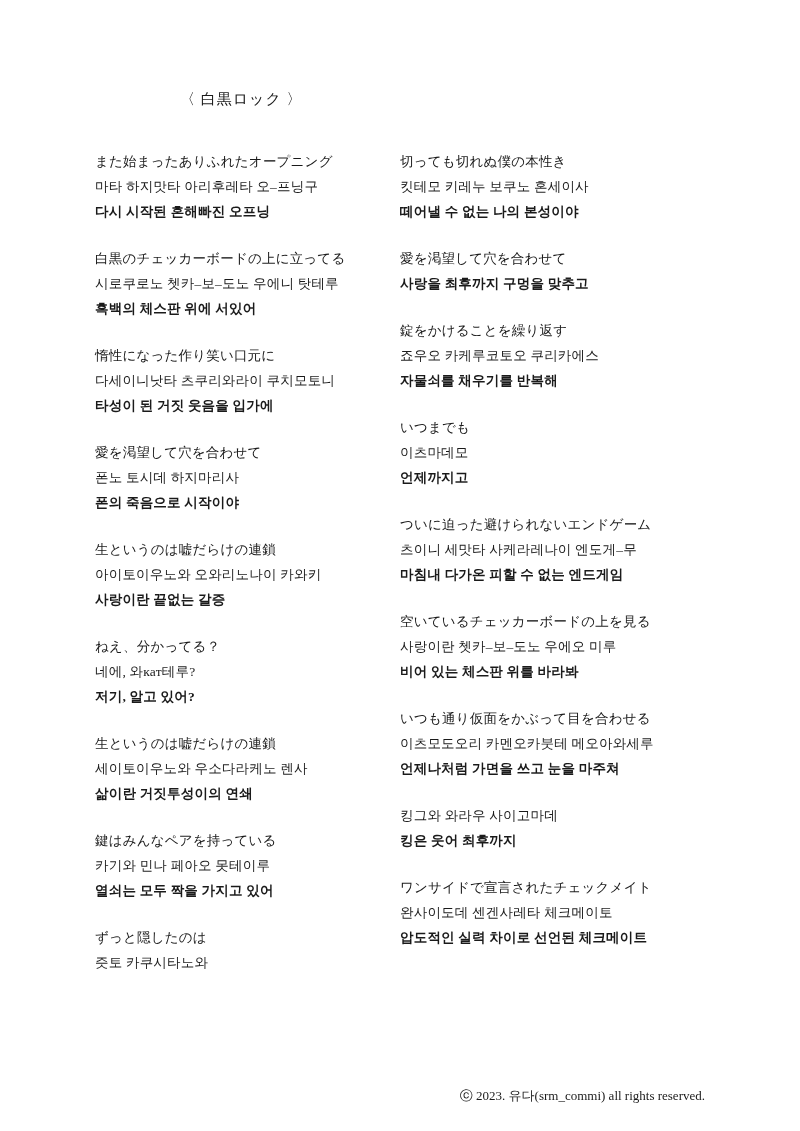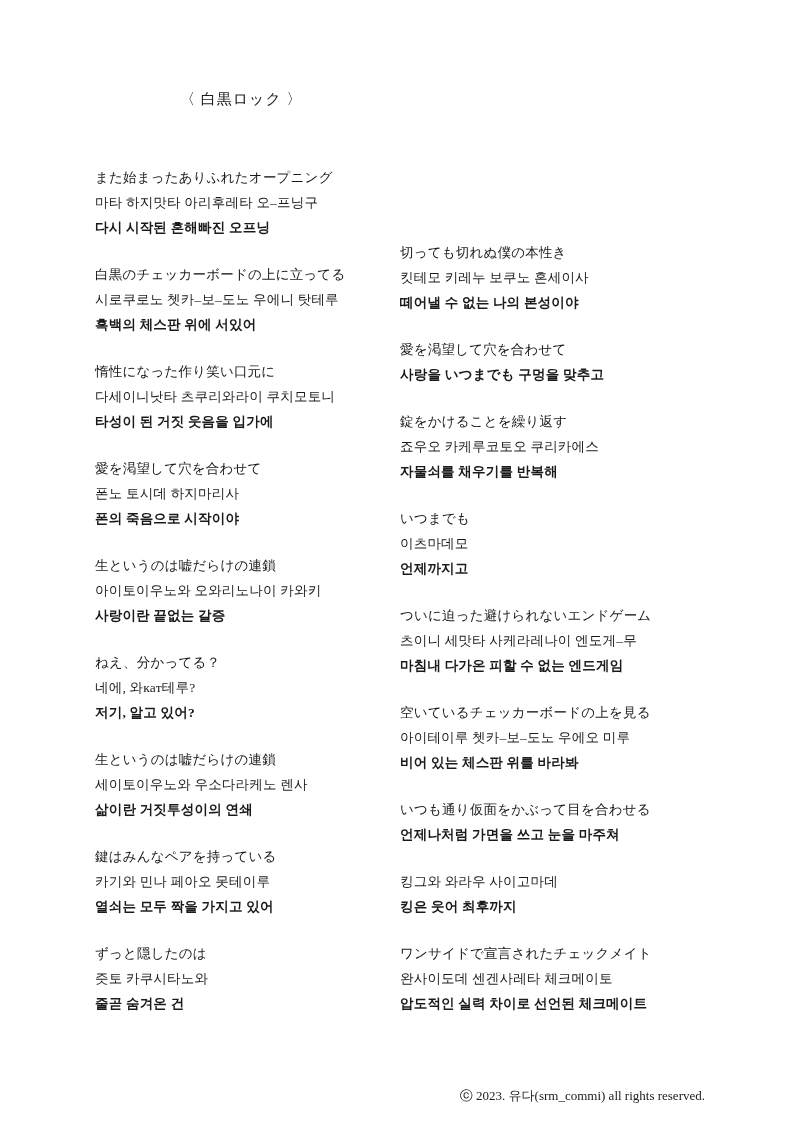--- a/index.html
+++ b/index.html
@@ -19,27 +19,27 @@
     position: relative;
     width: 800px;
     height: 1131px;
     box-sizing: border-box;
     padding: 90px 95px 40px 95px;
   }
   .title {
     font-size: 15px;
     letter-spacing: 1px;
     margin-left: 85px;
-    margin-bottom: 56px;
+    margin-bottom: 40px;
     white-space: nowrap;
   }
   .columns {
     display: flex;
     flex-direction: row;
-    align-items: flex-end;
+    align-items: flex-start;
     gap: 0px;
   }
   .col {
     width: 305px;
     flex: 0 0 305px;
   }
   .col.right {
     width: 310px;
     flex: 0 0 310px;
   }
@@ -115,56 +115,56 @@
         <div class="line kr-trans">삶이란 거짓투성이의 연쇄</div>
       </div>
       <div class="stanza">
         <div class="line jp">鍵はみんなペアを持っている</div>
         <div class="line kr-rom">카기와 민나 페아오 못테이루</div>
         <div class="line kr-trans">열쇠는 모두 짝을 가지고 있어</div>
       </div>
       <div class="stanza">
         <div class="line jp">ずっと隠したのは</div>
         <div class="line kr-rom">즛토 카쿠시타노와</div>
-        <div class="line kr-trans">줄곧 숨겨온 건</div>
       </div>
     </div>
 
     <div class="col right">
       <div class="stanza">
         <div class="line jp">切っても切れぬ僕の本性き</div>
         <div class="line kr-rom">킷테모 키레누 보쿠노 혼세이사</div>
         <div class="line kr-trans">떼어낼 수 없는 나의 본성이야</div>
       </div>
       <div class="stanza">
         <div class="line jp">愛を渇望して穴を合わせて</div>
-        <div class="line kr-trans">사랑을 いつまでも 구멍을 맞추고</div>
+        <div class="line kr-trans">사랑을 최후까지 구멍을 맞추고</div>
       </div>
       <div class="stanza">
         <div class="line jp">錠をかけることを繰り返す</div>
         <div class="line kr-rom">죠우오 카케루코토오 쿠리카에스</div>
         <div class="line kr-trans">자물쇠를 채우기를 반복해</div>
       </div>
       <div class="stanza">
         <div class="line jp">いつまでも</div>
         <div class="line kr-rom">이츠마데모</div>
         <div class="line kr-trans">언제까지고</div>
       </div>
       <div class="stanza">
         <div class="line jp">ついに迫った避けられないエンドゲーム</div>
         <div class="line kr-rom">츠이니 세맛타 사케라레나이 엔도게–무</div>
         <div class="line kr-trans">마침내 다가온 피할 수 없는 엔드게임</div>
       </div>
       <div class="stanza">
         <div class="line jp">空いているチェッカーボードの上を見る</div>
-        <div class="line kr-rom">아이테이루 쳇카–보–도노 우에오 미루</div>
+        <div class="line kr-rom">사랑이란 쳇카–보–도노 우에오 미루</div>
         <div class="line kr-trans">비어 있는 체스판 위를 바라봐</div>
       </div>
       <div class="stanza">
         <div class="line jp">いつも通り仮面をかぶって目を合わせる</div>
+        <div class="line kr-rom">이츠모도오리 카멘오카붓테 메오아와세루</div>
         <div class="line kr-trans">언제나처럼 가면을 쓰고 눈을 마주쳐</div>
       </div>
       <div class="stanza">
         <div class="line kr-rom">킹그와 와라우 사이고마데</div>
         <div class="line kr-trans">킹은 웃어 최후까지</div>
       </div>
       <div class="stanza">
         <div class="line jp">ワンサイドで宣言されたチェックメイト</div>
         <div class="line kr-rom">완사이도데 센겐사레타 체크메이토</div>
         <div class="line kr-trans">압도적인 실력 차이로 선언된 체크메이트</div>

